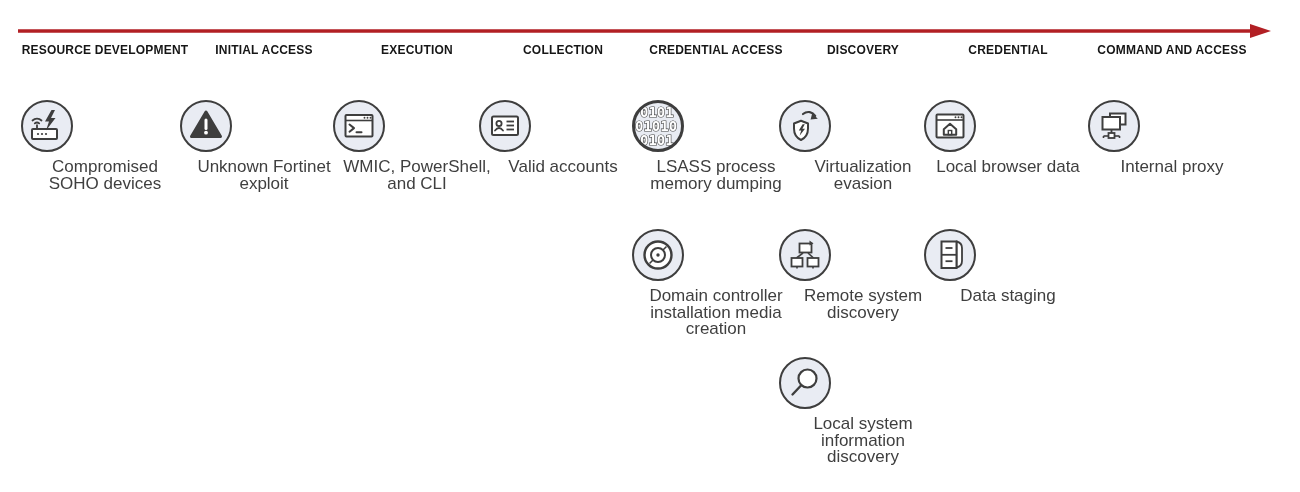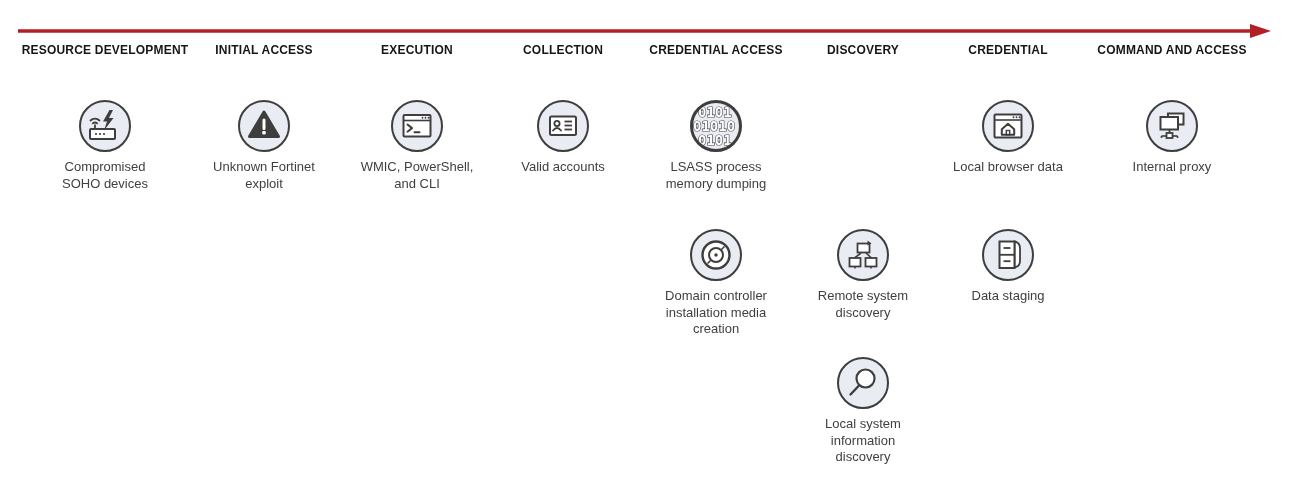--- a/index.html
+++ b/index.html
@@ -11,26 +11,26 @@
   .col{position:absolute;top:0;width:170px;height:100%;}
   .c1{left:20px}.c2{left:179px}.c3{left:332px}.c4{left:478px}
   .c5{left:631px}.c6{left:778px}.c7{left:923px}.c8{left:1087px}
   .phase-header{
     position:absolute;top:43px;left:50%;transform:translateX(-50%);
     white-space:nowrap;font-weight:bold;font-size:12px;color:#161616;
     letter-spacing:.2px;
   }
   .item{
     position:absolute;left:50%;transform:translateX(-50%);
-    width:170px;display:flex;flex-direction:column;align-items:center;
+    width:170px;display:flex;flex-direction:column;
   }
   .r1{top:99px}.r2{top:228px}.r3{top:356px}
   .icon-wrap{width:54px;height:54px;}
   .label{
-    margin-top:6px;font-size:13px;color:#3f3f3f;line-height:16.5px;
+    margin-top:6px;font-size:17px;color:#3f3f3f;line-height:16.5px;
     text-align:center;white-space:pre-line;
   }
 </style>
 </head>
 <body>
 
 <div class="canvas">
 
   <svg class="arrow-svg" width="1300" height="44">
     <line x1="18" y1="31" x2="1252" y2="31" stroke="#b21f24" stroke-width="3.6"></line>
@@ -145,20 +145,33 @@
         </svg>
       </div>
       <div class="label">Domain controller
 installation media
 creation</div>
     </div>
   </div>
 
   <div class="col c6">
     <div class="phase-header">DISCOVERY</div>
+    <div class="item r1">
+      <div class="icon-wrap">
+        <svg viewBox="0 0 54 54" width="54" height="54">
+          <circle cx="27" cy="27" r="25" fill="#e9ecf3" stroke="#3e3e3e" stroke-width="2"></circle>
+          <path d="M25 15 c4.5 -3.5 9.5 -2 12.2 1.8" fill="none" stroke="#3e3e3e" stroke-width="2.2" stroke-linecap="round"></path>
+          <polygon points="34.2,14.2 39.8,19.8 32.6,20.4" fill="#3e3e3e"></polygon>
+          <path d="M16 24.5 l7 -2.8 7 2.8 v5 c0 5.8 -2.6 9.4 -7 11.5 c-4.4 -2.1 -7 -5.7 -7 -11.5 Z" fill="#fff" stroke="#3e3e3e" stroke-width="2" stroke-linejoin="round"></path>
+          <path d="M24.6 25.2 l-3.8 6.3 h2.4 l-1.6 5.3 l5.4 -7 h-2.6 l2.4 -4.6 z" fill="#3e3e3e"></path>
+        </svg>
+      </div>
+      <div class="label">Virtualization
+evasion</div>
+    </div>
     <div class="item r2">
       <div class="icon-wrap">
         <svg viewBox="0 0 54 54" width="54" height="54">
           <circle cx="27" cy="27" r="25" fill="#e9ecf3" stroke="#3e3e3e" stroke-width="2"></circle>
           <rect x="21.5" y="15.5" width="12" height="9" fill="#fff" stroke="#3e3e3e" stroke-width="1.8"></rect>
           <polygon points="31.5,12.5 35.5,15.5 31.5,17.5" fill="#3e3e3e"></polygon>
           <line x1="25" y1="25" x2="18.5" y2="30" stroke="#3e3e3e" stroke-width="1.6"></line>
           <line x1="30" y1="25" x2="35.5" y2="30" stroke="#3e3e3e" stroke-width="1.6"></line>
           <rect x="13.5" y="30" width="11" height="8.5" fill="#fff" stroke="#3e3e3e" stroke-width="1.8"></rect>
           <rect x="29.5" y="30" width="11" height="8.5" fill="#fff" stroke="#3e3e3e" stroke-width="1.8"></rect>

